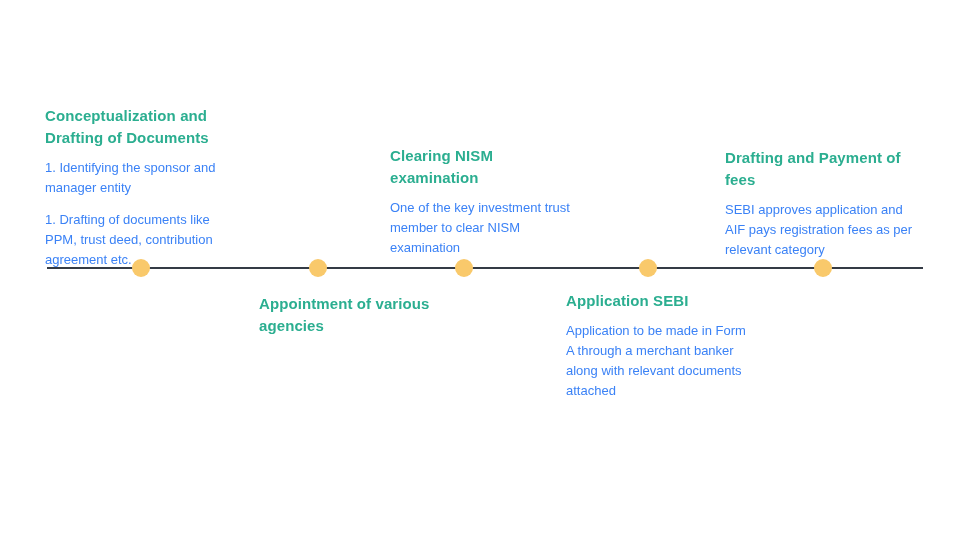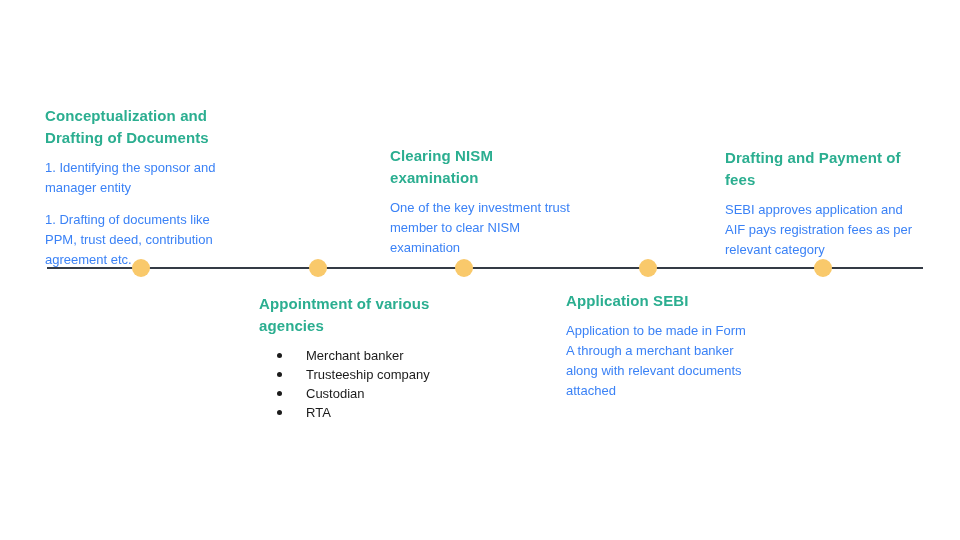--- a/index.html
+++ b/index.html
@@ -105,26 +105,20 @@
   <div class="node-dot" style="left:823px"></div>
 
   <div class="stage-block" id="stage-1">
     <div class="stage-title">Conceptualization and Drafting of Documents</div>
     <p class="stage-body">1. Identifying the sponsor and manager entity</p>
     <p class="stage-body">1. Drafting of documents like PPM, trust deed, contribution agreement etc.</p>
   </div>
 
   <div class="stage-block" id="stage-2">
     <div class="stage-title">Appointment of various agencies</div>
-    <ul class="stage-list">
-      <li>Merchant banker</li>
-      <li>Trusteeship company</li>
-      <li>Custodian</li>
-      <li>RTA</li>
-    </ul>
   </div>
 
   <div class="stage-block" id="stage-3">
     <div class="stage-title">Clearing NISM examination</div>
     <p class="stage-body">One of the key investment trust member to clear NISM examination</p>
   </div>
 
   <div class="stage-block" id="stage-4">
     <div class="stage-title">Application SEBI</div>
     <p class="stage-body">Application to be made in Form A through a merchant banker along with relevant documents attached</p>

